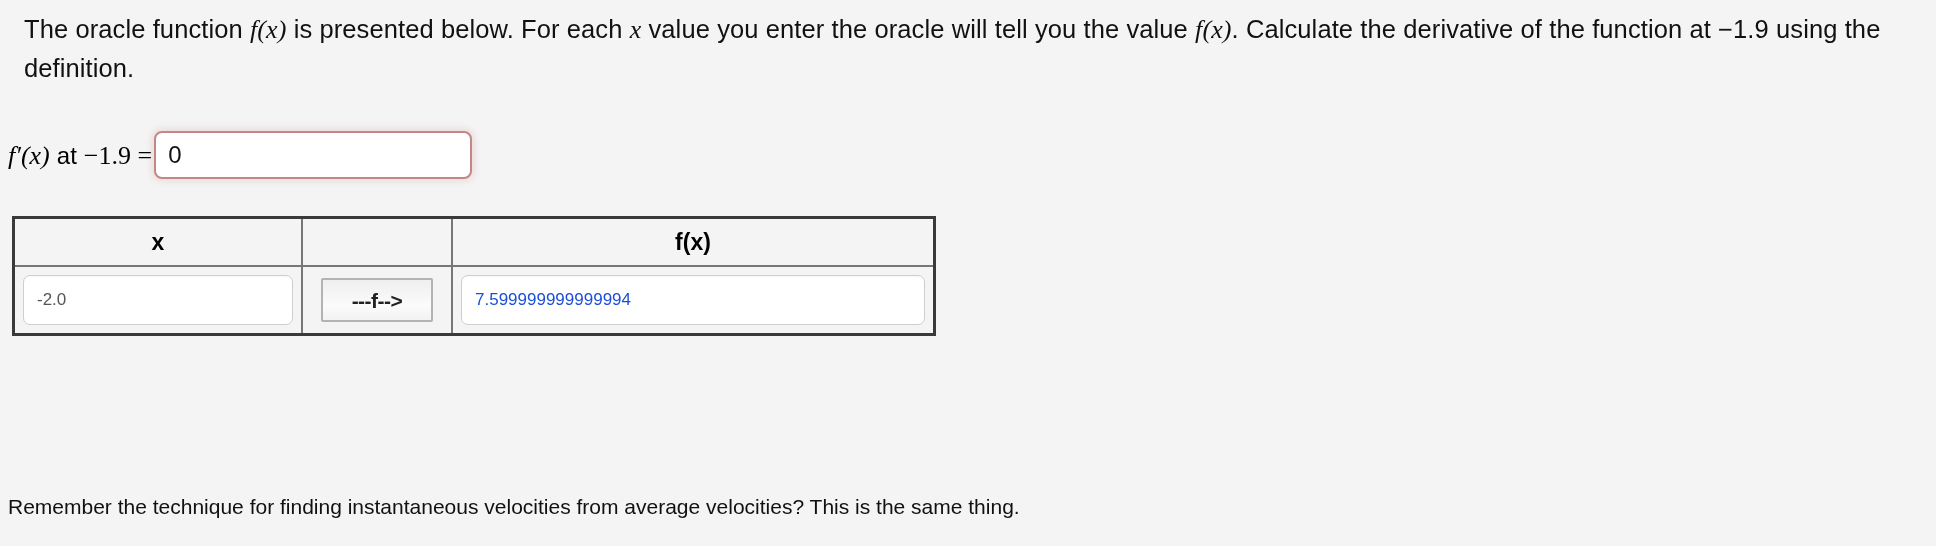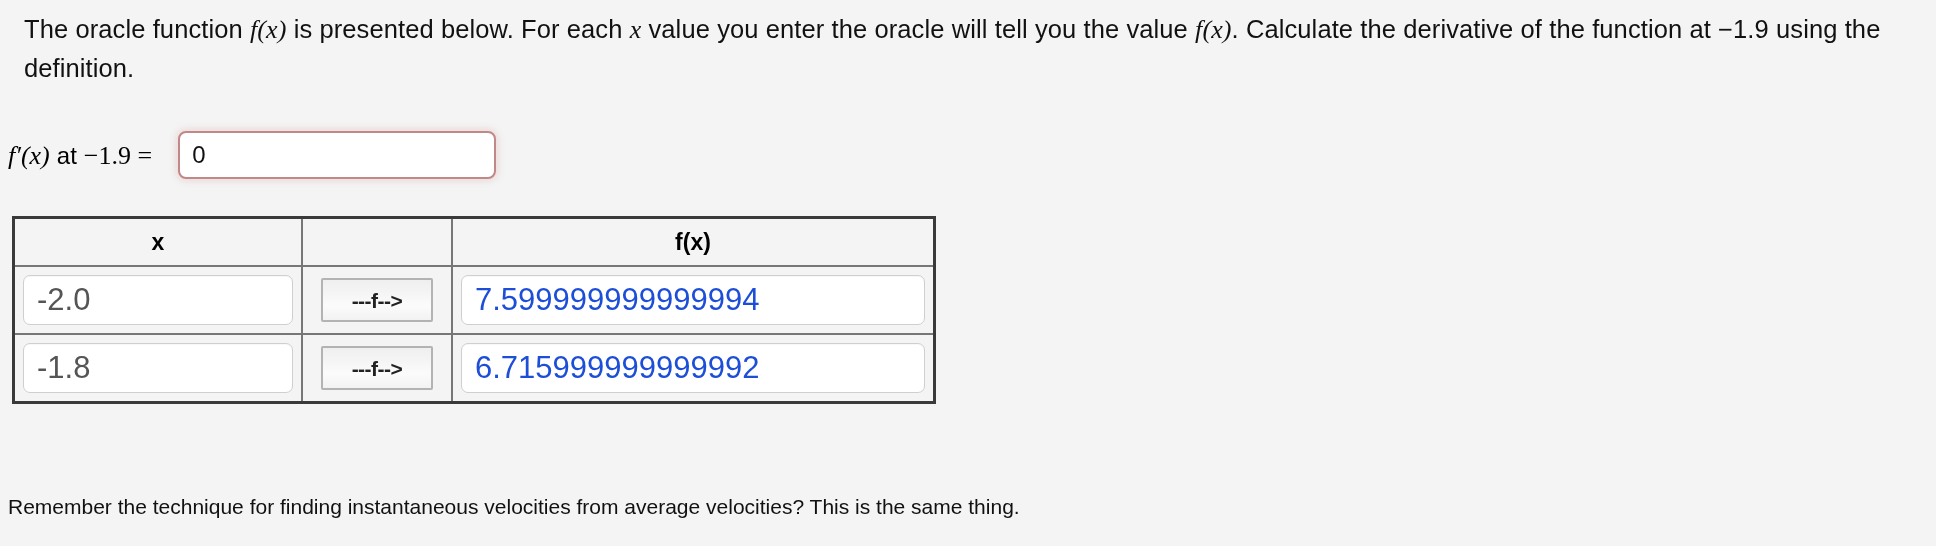--- a/index.html
+++ b/index.html
@@ -52,21 +52,21 @@
     top: 125px;
     display: flex;
     align-items: center;
     height: 60px;
   }
   .answer-label {
     font-family: "Liberation Serif", serif;
     font-size: 28px;
     white-space: nowrap;
     color: #000;
-    padding-right: 26px;
+    padding-right: 2px;
     line-height: 1;
   }
   .answer-label .lbl-at {
     font-family: "Liberation Sans", sans-serif;
     font-size: 24px;
     font-style: normal;
   }
   .answer-input {
     width: 318px;
     height: 48px;
@@ -120,21 +120,21 @@
     padding: 0 8px;
   }
   .txt-input {
     width: 100%;
     height: 50px;
     box-sizing: border-box;
     border: 1px solid #cfcfcf;
     border-radius: 7px;
     background: #ffffff;
     font-family: "Liberation Sans", sans-serif;
-    font-size: 31px;
+    font-size: 17px;
     color: #555555;
     padding: 0 13px;
     outline: none;
     box-shadow: inset 0 1px 1px rgba(0,0,0,0.03);
   }
   .fx-input {
     color: #1d4ed8;
   }
   .f-button {
     width: 112px;
@@ -197,35 +197,18 @@
           <div class="cell">
             <button class="f-button">---f--&gt;</button>
           </div>
         </td>
         <td>
           <div class="cell">
             <input class="txt-input fx-input" type="text" value="7.599999999999994" style="">
           </div>
         </td>
       </tr>
-      <tr>
-        <td>
-          <div class="cell">
-            <input class="txt-input" type="text" value="-1.8" style="">
-          </div>
-        </td>
-        <td>
-          <div class="cell">
-            <button class="f-button">---f--&gt;</button>
-          </div>
-        </td>
-        <td>
-          <div class="cell">
-            <input class="txt-input fx-input" type="text" value="6.715999999999992" style="">
-          </div>
-        </td>
-      </tr>
     </tbody>
   </table>
 
   <div class="note">Remember the technique for finding instantaneous velocities from average velocities? This is the same thing.</div>
 
 </div>
 
 </body></html>

